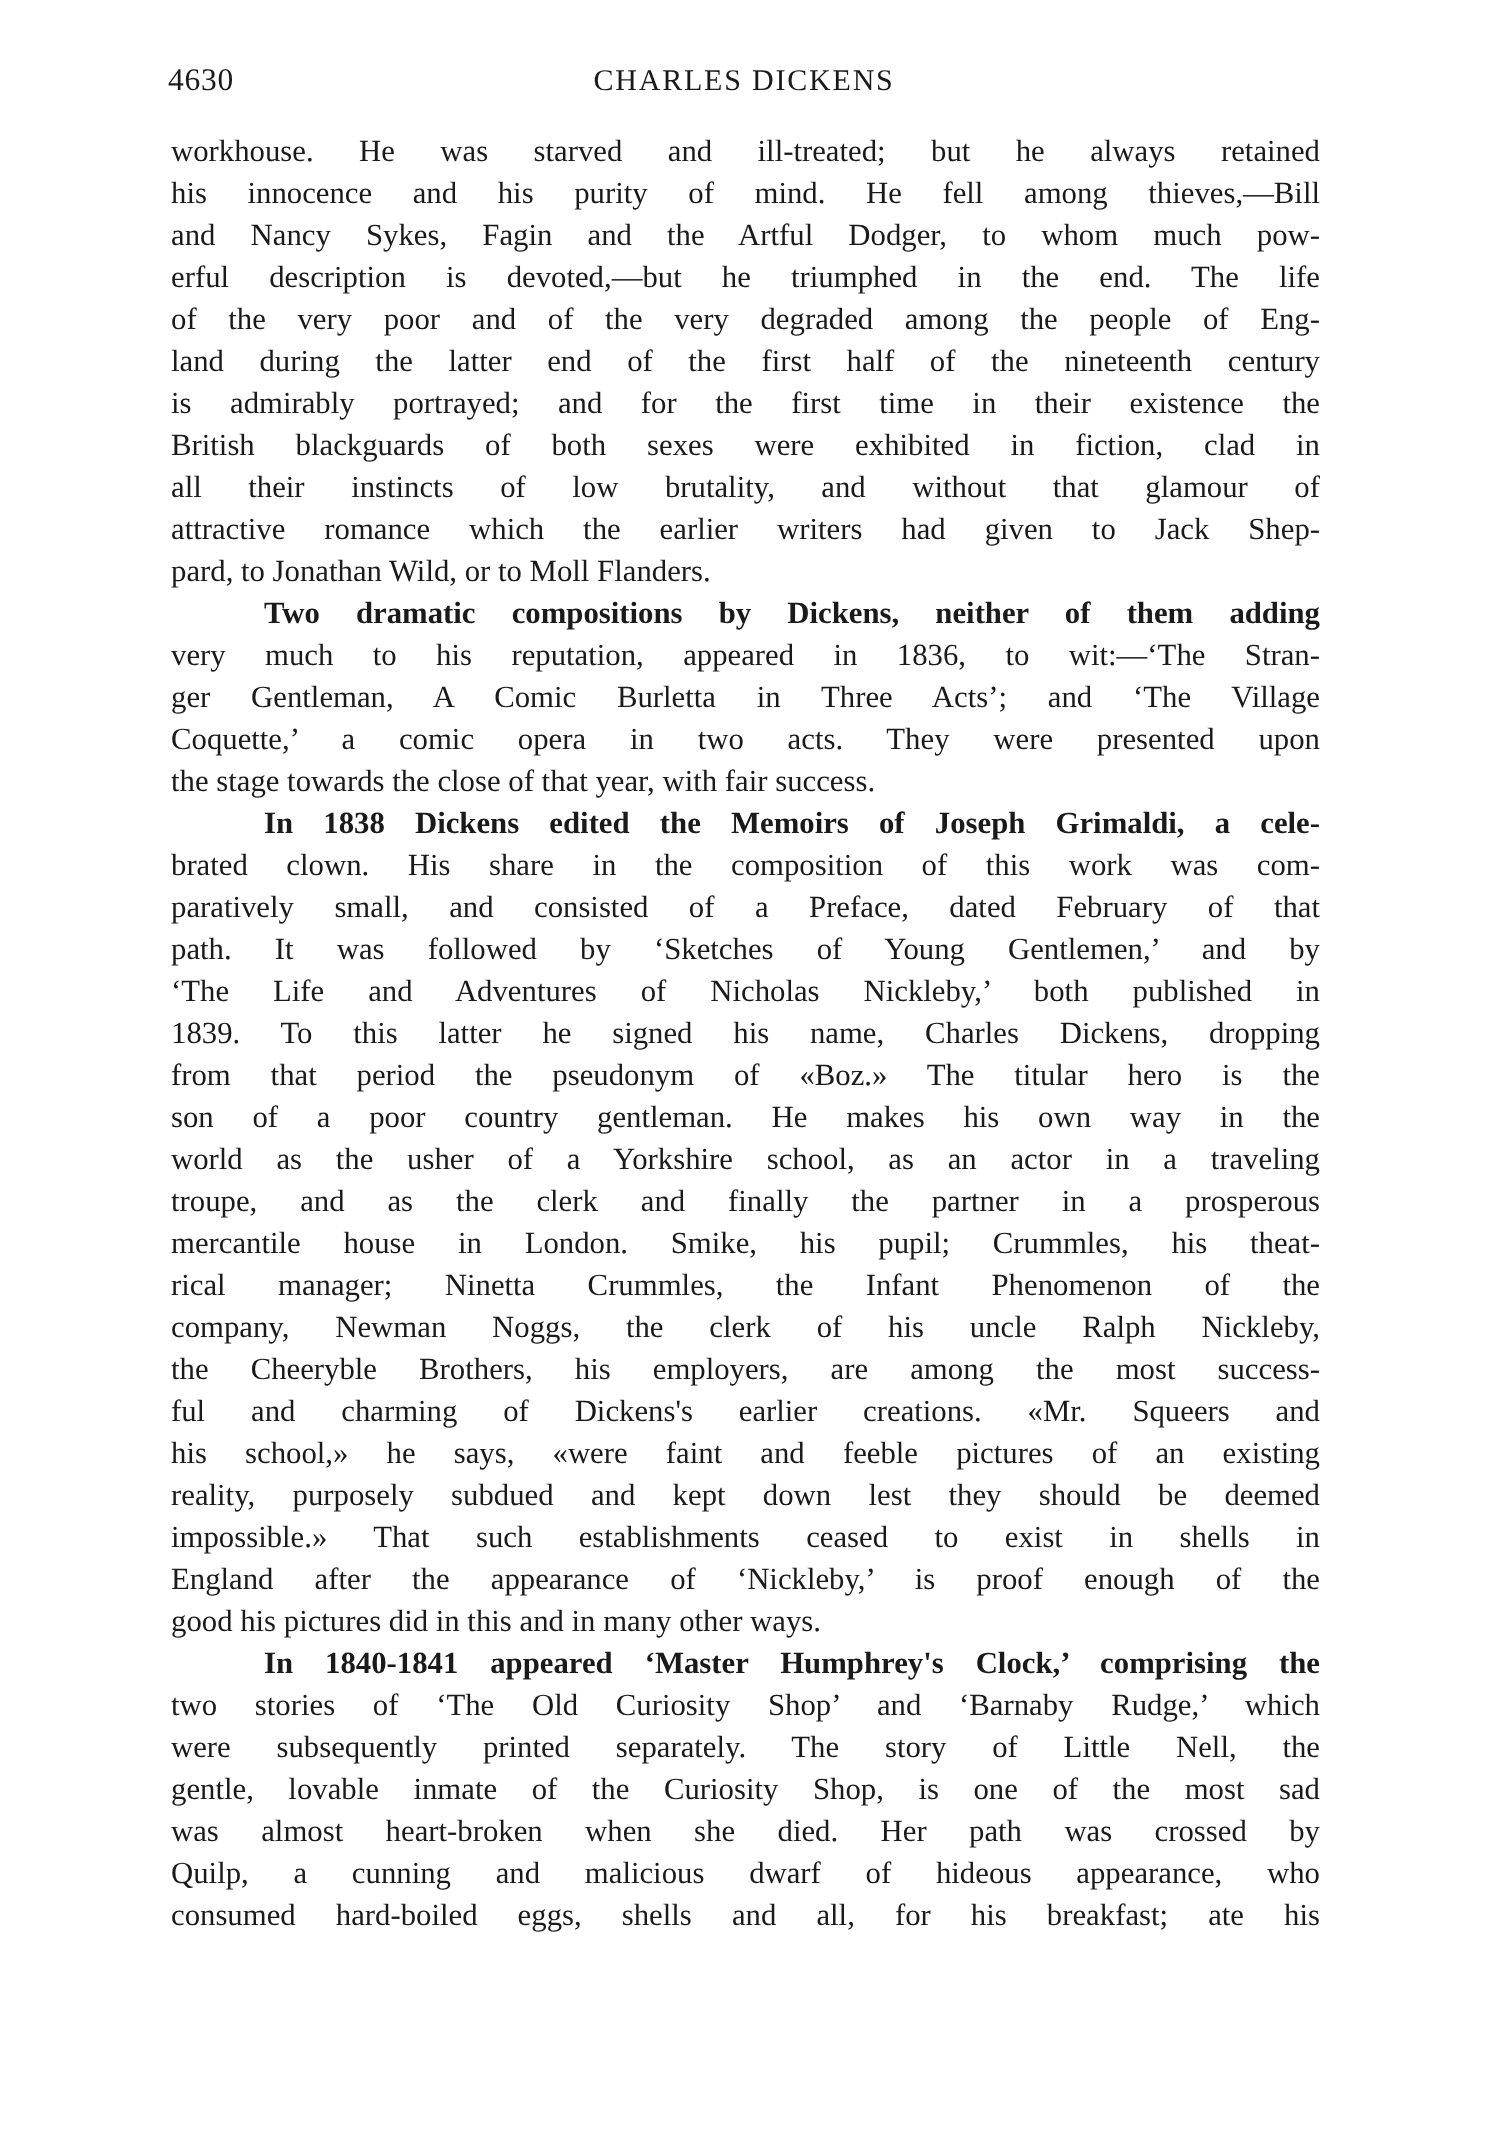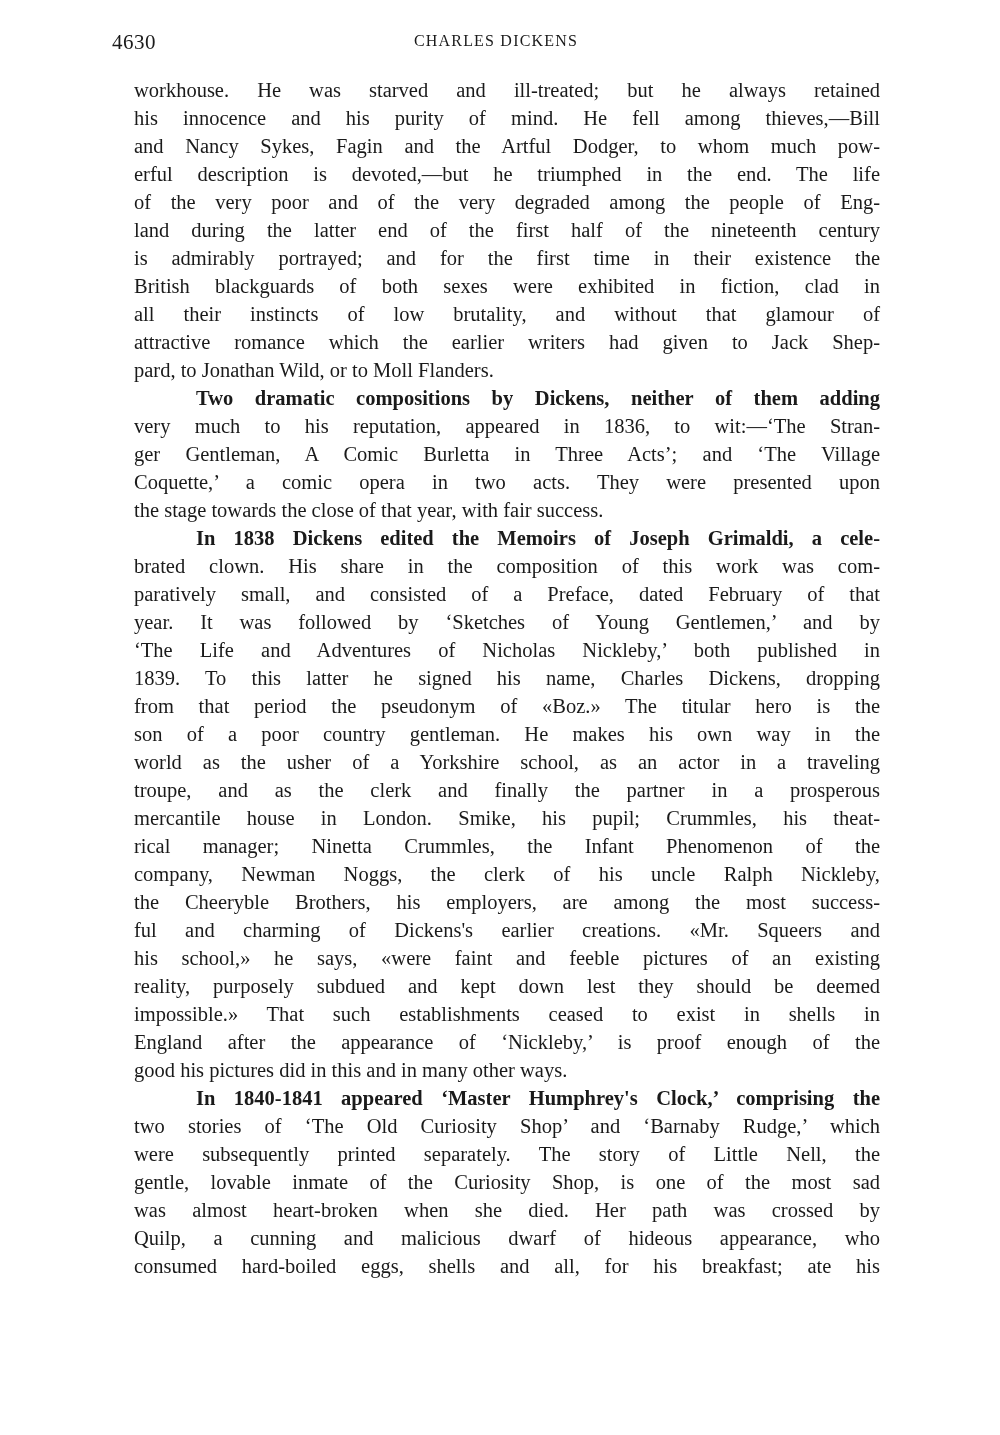--- a/index.html
+++ b/index.html
@@ -11,21 +11,21 @@
       width: 1000px;
       height: 1435px;
       position: relative;
       overflow: hidden;
       font-family: "Liberation Serif", "DejaVu Serif", serif;
       color: #1a1a1a;
     }
     .page {
       position: absolute;
       left: 0;
-      top: 0;
+      top: 11px;
       width: 1000px;
       height: 1046px;
     }
     .running-head {
       position: absolute;
       top: 26px;
       left: 112px;
       width: 768px;
       height: 30px;
     }
@@ -35,39 +35,38 @@
       top: 4px;
       font-size: 21px;
       letter-spacing: 0.5px;
     }
     .header-title {
       position: absolute;
       left: 0;
       right: 0;
       top: 6px;
       text-align: center;
-      font-size: 16px;
+      font-size: 20px;
       letter-spacing: 1.2px;
     }
     .body-text {
       position: absolute;
       top: 76px;
       left: 114px;
       width: 766px;
     }
     .line {
       display: block;
       height: 28px;
       line-height: 28px;
       font-size: 20.5px;
       white-space: nowrap;
       text-align: justify;
       text-align-last: justify;
       overflow: visible;
-      margin-left: 20px;
     }
     .line.last {
       text-align: right;
       text-align-last: left;
     }
     .line.indent {
       padding-left: 62px;
       font-weight: bold;
     }
   </style>
@@ -98,21 +97,21 @@
         <span class="line indent">Two dramatic compositions by Dickens, neither of them adding</span>
         <span class="line">very much to his reputation, appeared in 1836, to wit:—‘The Stran-</span>
         <span class="line">ger Gentleman, A Comic Burletta in Three Acts’; and ‘The Village</span>
         <span class="line">Coquette,’ a comic opera in two acts.  They were presented upon</span>
         <span class="line last">the stage towards the close of that year, with fair success.</span>
       </div>
       <div class="paragraph">
         <span class="line indent">In 1838 Dickens edited the Memoirs of Joseph Grimaldi, a cele-</span>
         <span class="line">brated clown.  His share in the composition of this work was com-</span>
         <span class="line">paratively small, and consisted of a Preface, dated February of that</span>
-        <span class="line">year.  It was followed by ‘Sketches of Young Gentlemen,’ and by</span>
+        <span class="line">path.  It was followed by ‘Sketches of Young Gentlemen,’ and by</span>
         <span class="line">‘The Life and Adventures of Nicholas Nickleby,’ both published in</span>
         <span class="line">1839.  To this latter he signed his name, Charles Dickens, dropping</span>
         <span class="line">from that period the pseudonym of «Boz.»  The titular hero is the</span>
         <span class="line">son of a poor country gentleman.  He makes his own way in the</span>
         <span class="line">world as the usher of a Yorkshire school, as an actor in a traveling</span>
         <span class="line">troupe, and as the clerk and finally the partner in a prosperous</span>
         <span class="line">mercantile house in London.  Smike, his pupil; Crummles, his theat-</span>
         <span class="line">rical manager; Ninetta Crummles, the Infant Phenomenon of the</span>
         <span class="line">company, Newman Noggs, the clerk of his uncle Ralph Nickleby,</span>
         <span class="line">the Cheeryble Brothers, his employers, are among the most success-</span>

